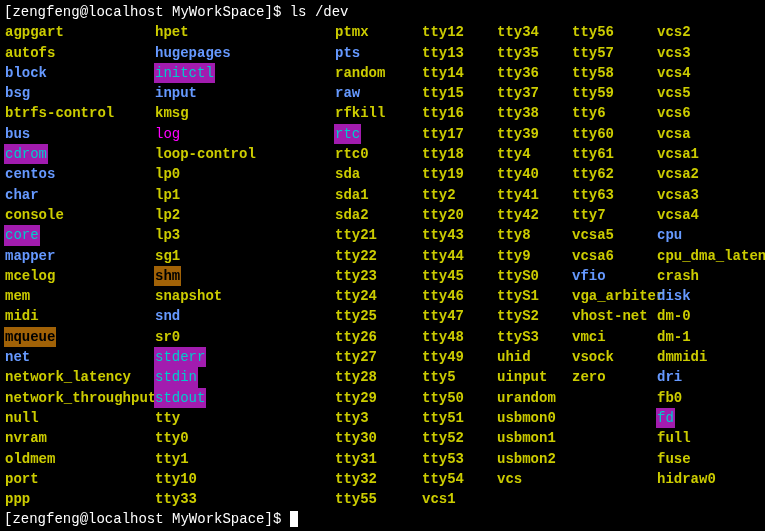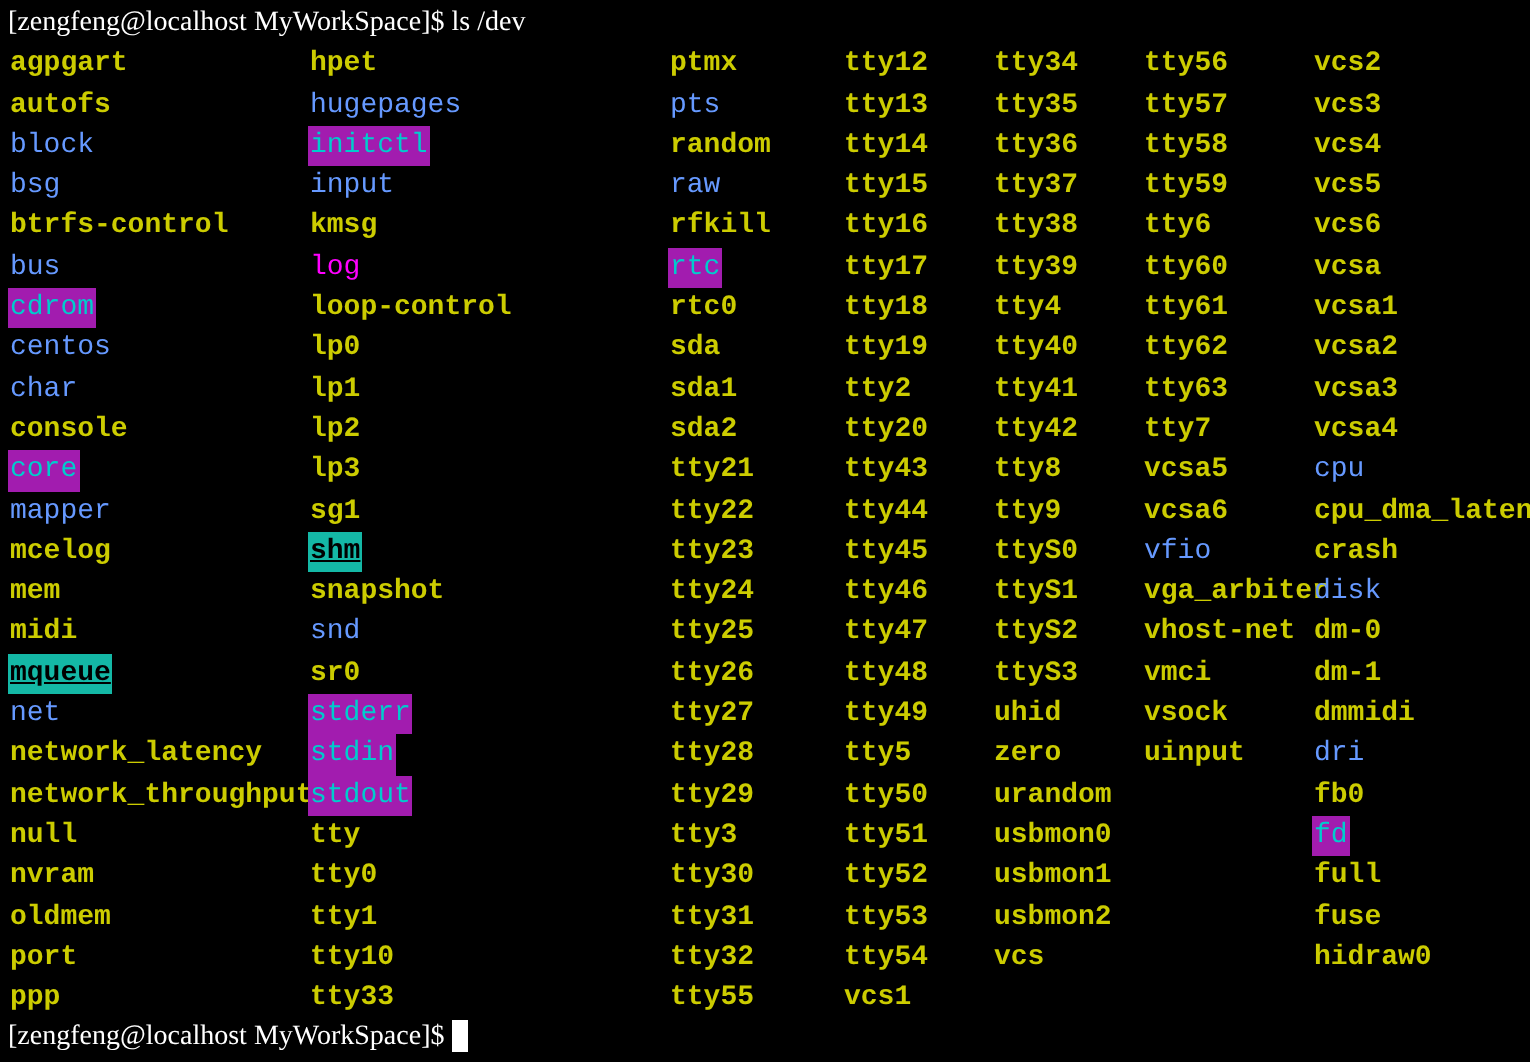--- a/index.html
+++ b/index.html
@@ -11,39 +11,38 @@
       background: #000;
       color: #fff;
       font-family: "Consolas", "Monaco", "Courier New", monospace;
       font-size: 14px;
       line-height: 1.45;
       padding: 2px 4px;
       width: 765px;
     }
     .prompt-line {
       white-space: nowrap;
-      font-family: Liberation Serif, serif;
     }
     .listing {
       display: grid;
       grid-template-columns: 150px 180px 87px 75px 75px 85px 110px;
       column-gap: 0;
       row-gap: 0;
     }
     .entry {
       white-space: nowrap;
       padding: 0 1px;
       display: inline-block;
       width: fit-content;
     }
     .exec-hl { background: #000; color: #cccc00; font-weight: bold; }
     .link-cyan { color: #00cccc; background: #a21caf; }
-    .blue { color: #6699ff; font-weight: normal; }
+    .blue { color: #6699ff; font-weight: bold; }
     .magenta { color: #ff00ff; font-weight: normal; background: #000; }
-    .green-hl { background: #14b8a6; color: #000; font-weight: bold; text-decoration: underline; }
+    .green-hl { background: #a16207; color: #000; font-weight: bold; }
     .cursor {
       display: inline-block;
       width: 8px;
       height: 16px;
       background: #fff;
       vertical-align: text-bottom;
     }
   </style>
 </head>
 <body>
@@ -169,22 +168,22 @@
     <div><span class="entry link-cyan">stderr</span></div>
     <div><span class="entry exec-hl">tty27</span></div>
     <div><span class="entry exec-hl">tty49</span></div>
     <div><span class="entry exec-hl">uhid</span></div>
     <div><span class="entry exec-hl">vsock</span></div>
     <div><span class="entry exec-hl">dmmidi</span></div>
     <div><span class="entry exec-hl">network_latency</span></div>
     <div><span class="entry link-cyan">stdin</span></div>
     <div><span class="entry exec-hl">tty28</span></div>
     <div><span class="entry exec-hl">tty5</span></div>
+    <div><span class="entry exec-hl">uinput</span></div>
     <div><span class="entry exec-hl">zero</span></div>
-    <div><span class="entry exec-hl">uinput</span></div>
     <div><span class="entry blue">dri</span></div>
     <div><span class="entry exec-hl">network_throughput</span></div>
     <div><span class="entry link-cyan">stdout</span></div>
     <div><span class="entry exec-hl">tty29</span></div>
     <div><span class="entry exec-hl">tty50</span></div>
     <div><span class="entry exec-hl">urandom</span></div>
     <div></div>
     <div><span class="entry exec-hl">fb0</span></div>
     <div><span class="entry exec-hl">null</span></div>
     <div><span class="entry exec-hl">tty</span></div>

